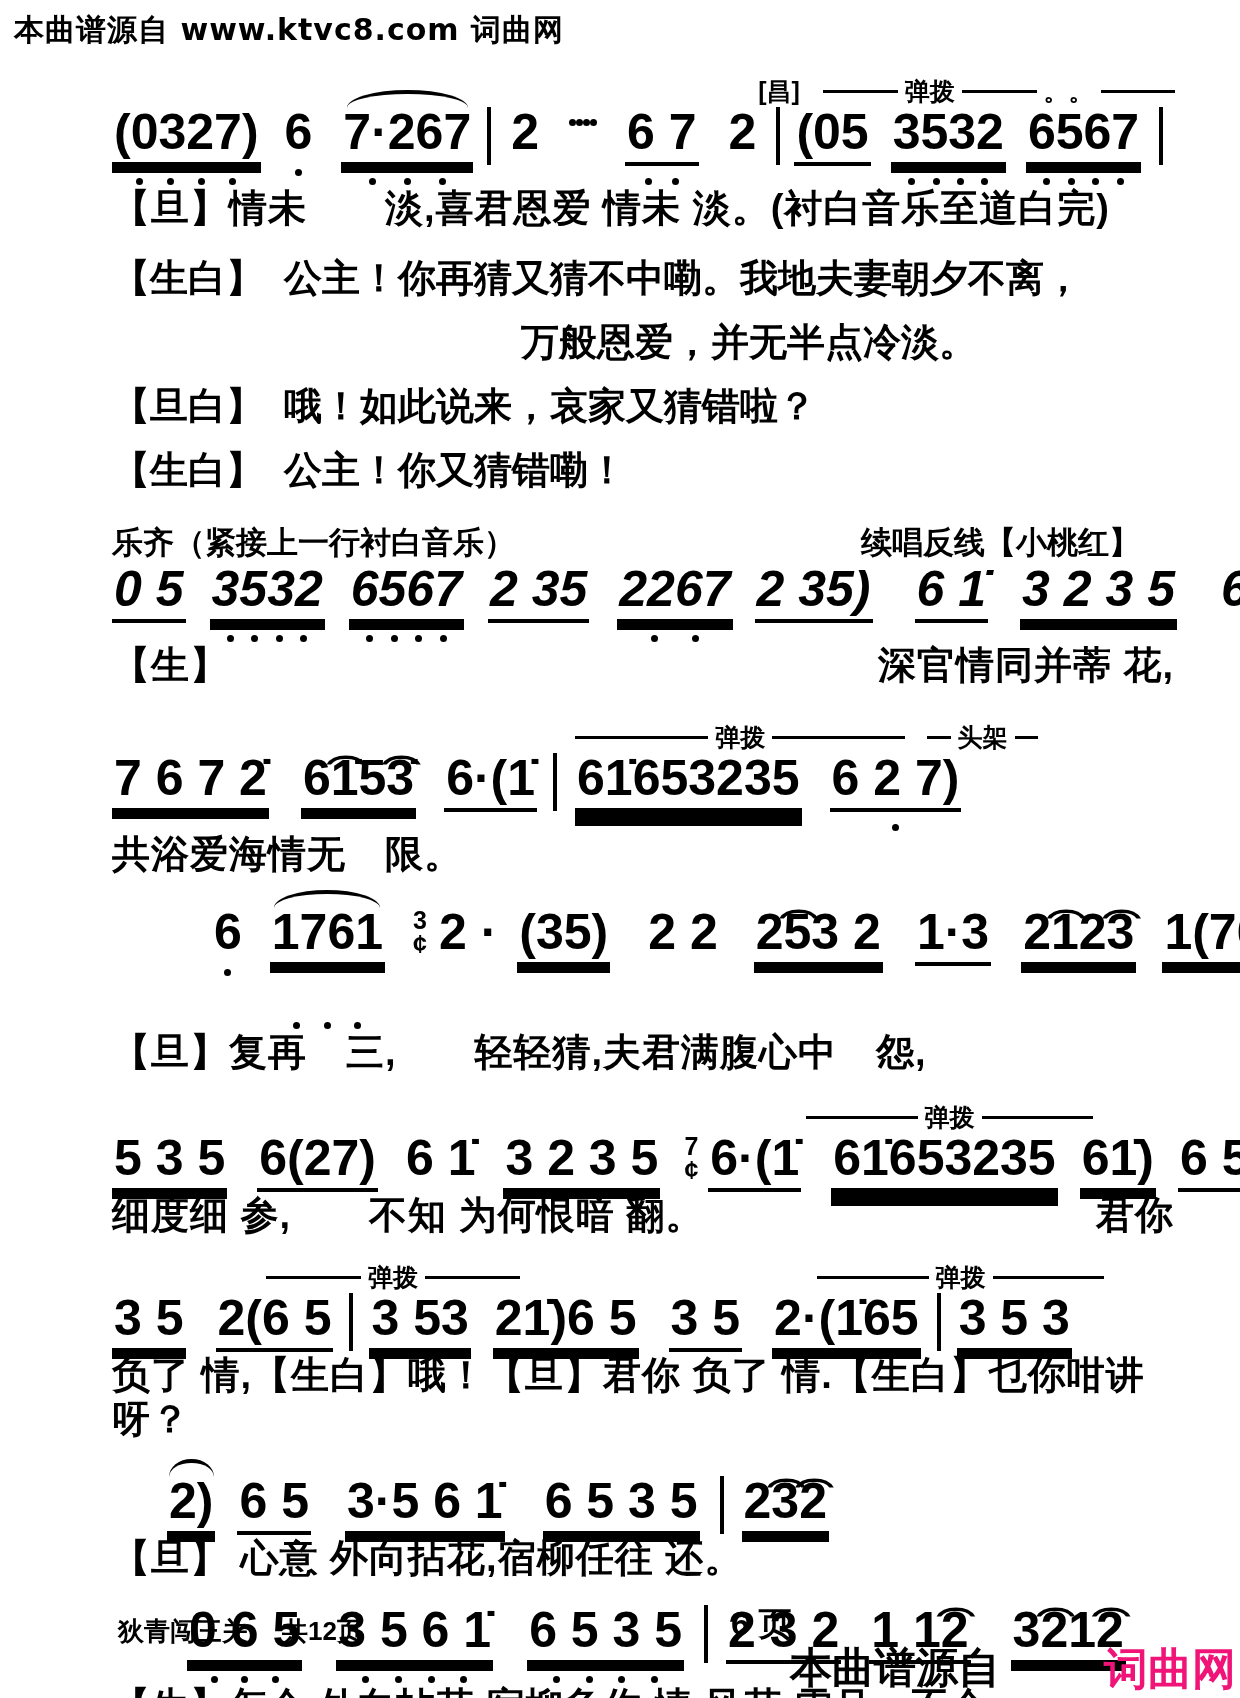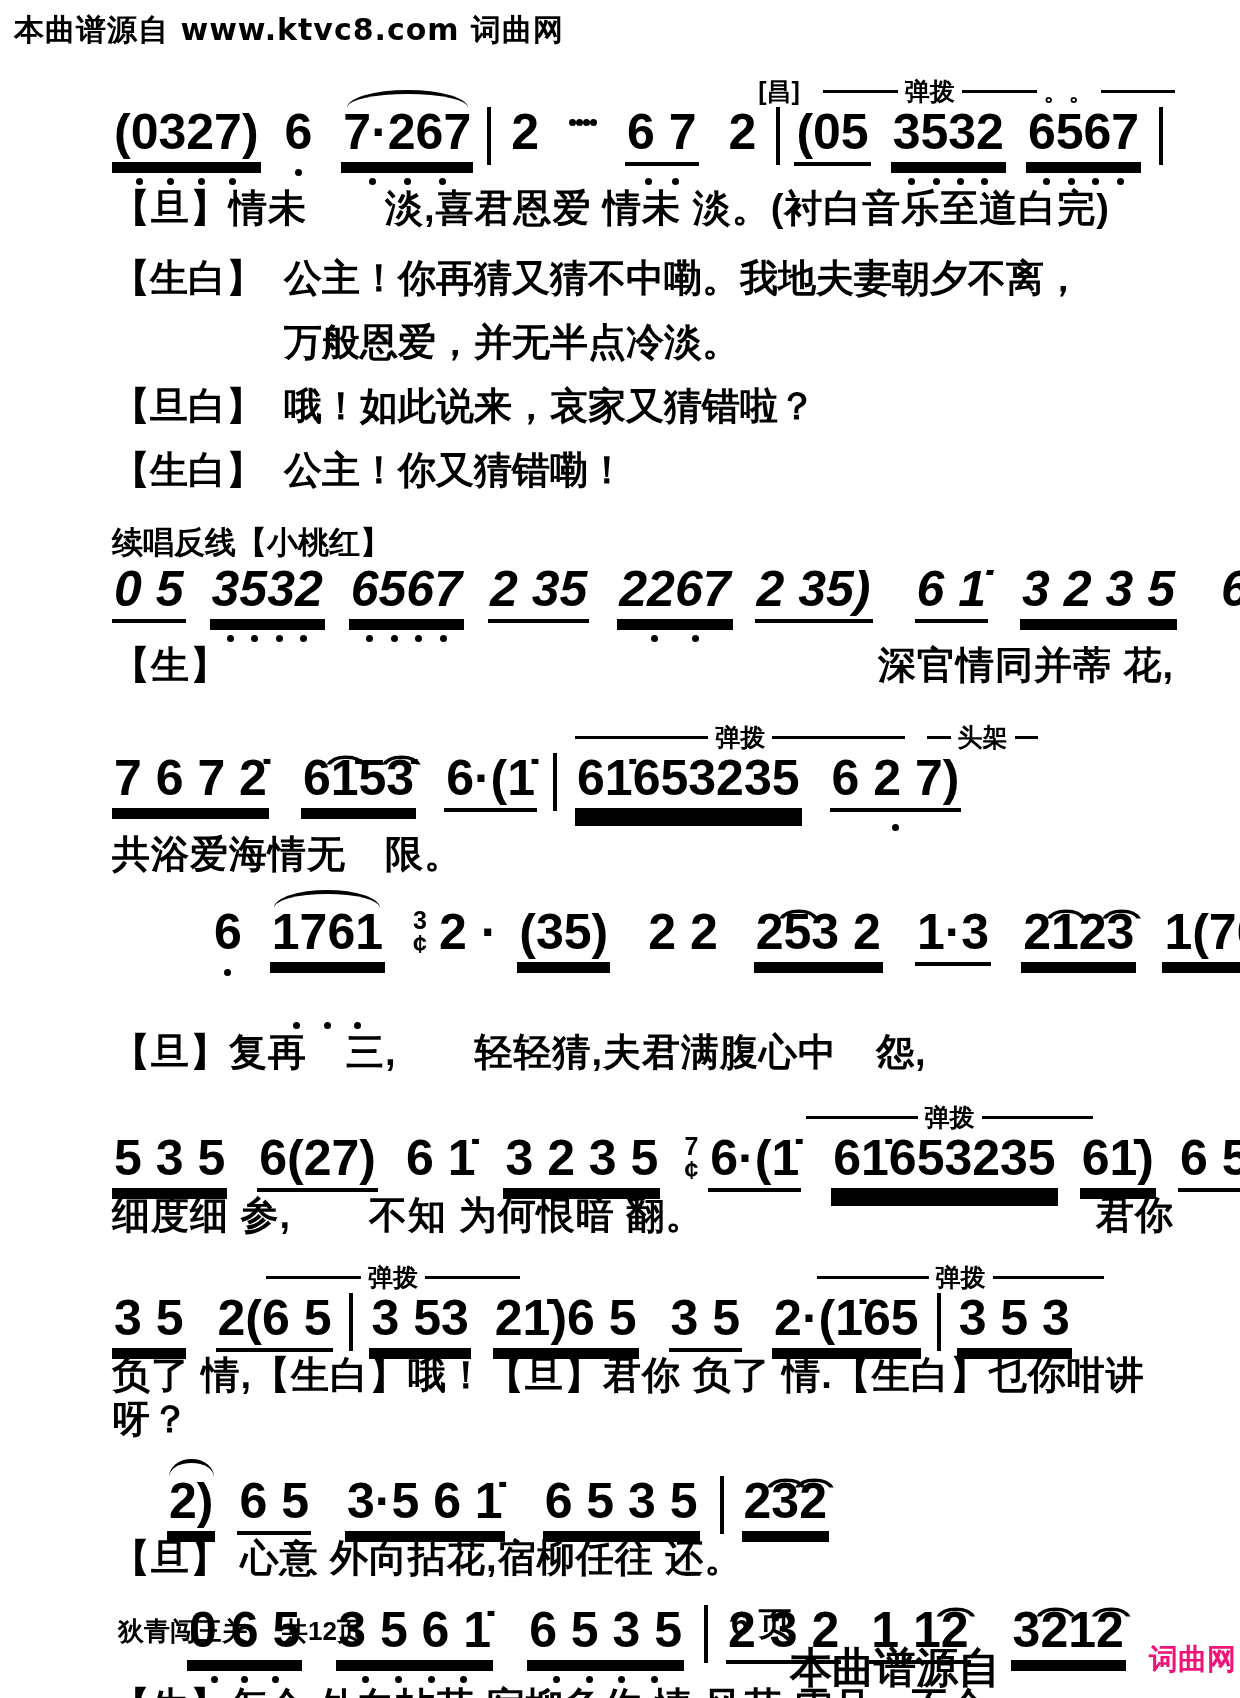--- a/index.html
+++ b/index.html
@@ -32,21 +32,21 @@
   .lyr.spread{display:flex;justify-content:space-between;padding-right:40px;}
   .dlg{}
   .dline{display:flex;font-size:38px;font-weight:bold;margin-top:13px;white-space:pre-wrap;}
   .dlabel{margin-right:20px;flex:0 0 auto;}
   .lblrow{display:flex;justify-content:space-between;font-size:31px;font-weight:bold;padding-right:74px;}
   
   .f-left{position:absolute;left:118px;top:1614px;font-size:26px;font-weight:bold;}
   .f-left .gap{display:inline-block;width:34px;}
   .f-center{position:absolute;left:731px;top:1602px;font-size:33px;font-weight:bold;}
   .f-src{position:absolute;left:790px;top:1640px;font-size:42px;font-weight:bold;}
-  .f-site{position:absolute;right:4px;top:1640px;font-size:29px;font-weight:bold;}
+  .f-site{position:absolute;right:4px;top:1640px;font-size:44px;font-weight:bold;}
 </style>
 </head>
 <body>
 
 <div class="page">
   <div class="hdr">本曲谱源自 www.ktvc8.com 词曲网</div>
 
   <div class="flow">
       <div class="mblock" style="margin-top: 16px;">
         <div class="annorow">
@@ -129,25 +129,26 @@
               <div class="dot"></div>
               <div class="dot"></div>
             </div>
           </div>
           <div class="bl" style="margin-left: 4px;"></div>
         </div>
       </div>
       <div class="lyr" style="margin-top: 2px;"><div class="lseg" style="display: inline;">【旦】情未　　淡,喜君恩爱 情未 淡。(衬白音乐至道白完)</div></div>
       <div class="dlg" style="margin-top: 22px;">
         <div class="dline"><div class="dlabel">【生白】</div><div class="dtext">公主！你再猜又猜不中嘞。我地夫妻朝夕不离，</div></div>
-        <div class="dline" style="padding-left: 172px;"><div class="dtext">万般恩爱，并无半点冷淡。</div></div>
+        <div class="dline" style="padding-left: 172px; justify-content: center;"><div class="dtext">万般恩爱，并无半点冷淡。</div></div>
         <div class="dline"><div class="dlabel">【旦白】</div><div class="dtext">哦！如此说来，哀家又猜错啦？</div></div>
         <div class="dline"><div class="dlabel">【生白】</div><div class="dtext">公主！你又猜错嘞！</div></div>
       </div>
       <div class="lblrow" style="margin-top: 26px;">
+        <div class="slbl">乐齐（紧接上一行衬白音乐）</div>
         <div class="slbl right">续唱反线【小桃红】</div>
       </div>
       <div class="mblock" style="margin-top: 0; font-style: italic;">
         <div class="mrow">
           <div class="tok">
             <div class="txt u1">0 5</div>
           </div>
           <div class="tok" style="margin-left: 10px;">
             <div class="txt u2">3532</div>
             <div class="dots">

